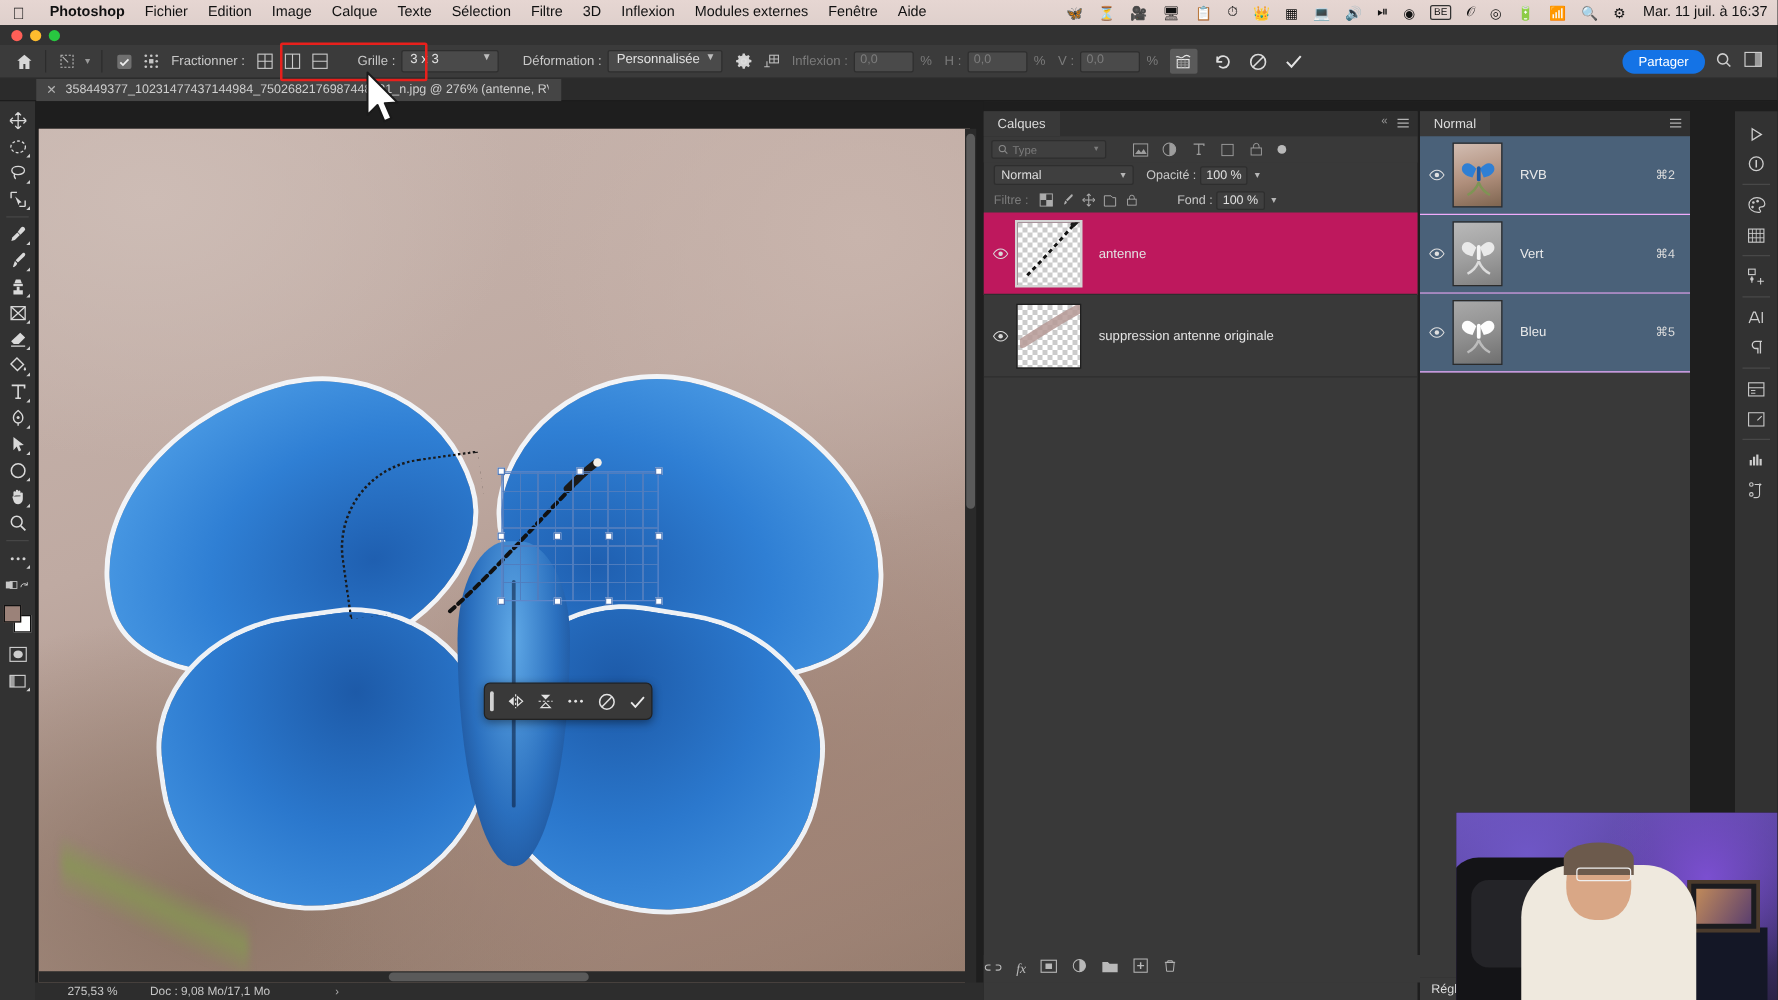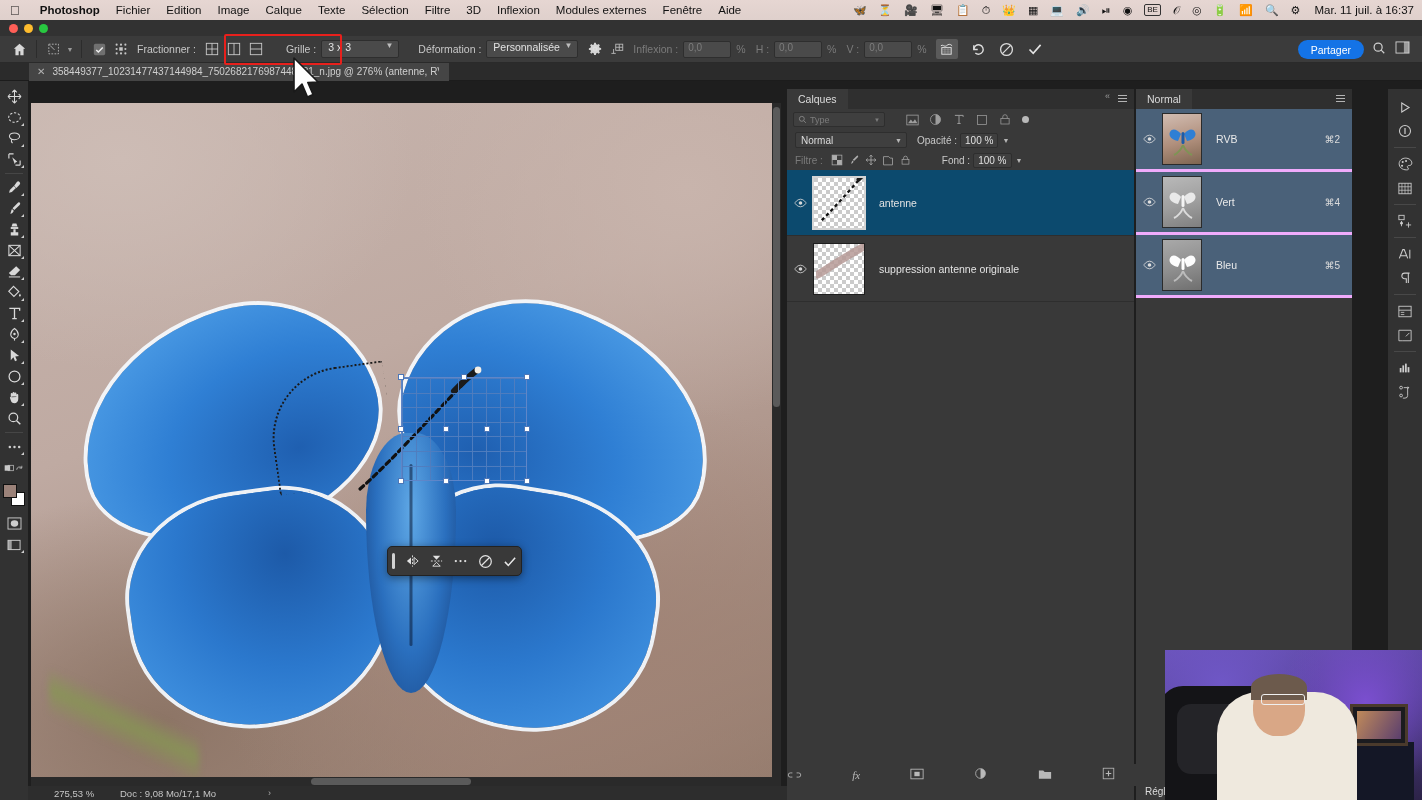--- a/index.html
+++ b/index.html
@@ -156,39 +156,39 @@
   .blendsel { width:112px; height:16px; background:#3f3f3f; border:1px solid #2e2e2e; border-radius:2px;
     display:flex; align-items:center; padding:0 5px; position:relative; color:#dcdcdc; font-size:10px;}
   .blendsel .cv { position:absolute; right:4px; font-size:7px; color:#b6b6b6;}
   .valbox { height:15px; background:#3f3f3f; border:1px solid #2e2e2e; border-radius:2px; padding:0 4px;
     display:flex; align-items:center; color:#e0e0e0; font-size:10px; margin-left:3px;}
   .mini-cv { font-size:7px; color:#b6b6b6; margin-left:4px; }
   .lockic { width:17px; height:16px; display:flex; align-items:center; justify-content:center; color:#adadad;}
 
   
   .lrow { height:66px; display:flex; align-items:center; border-bottom:1px solid #2e2e2e; position:relative;}
-  .lrow.selected { background:#0c4a6e; }
+  .lrow.selected { background:#be185d; }
   .eye { width:26px; display:flex; align-items:center; justify-content:center; color:#d5d5d5;}
   .lthumb { width:52px; height:52px; border:1px solid #1f1f1f; background:
       repeating-conic-gradient(#fff 0% 25%, #cbcbcb 0% 50%) 0 0/8px 8px; position:relative; overflow:hidden;}
   .lthumb.sel-outline { outline:2px solid #d4d4d4; outline-offset:-1px;}
   .lname { margin-left:14px; font-size:10.5px; color:#e3e3e3;}
   .llock { position:absolute; right:12px; color:#c9c9c9; font-size:10px;}
   .strokeline { position:absolute; left:2px; bottom:2px; width:62px; height:62px; }
 
   
-  .crow { height:63px; display:flex; align-items:center; border-bottom:3px solid #f0abfc;
+  .crow { height:63px; display:flex; align-items:center; border-bottom:1px solid #f0abfc;
     background:#4a6179; position:relative;}
   .cthumb { width:40px; height:52px; border:1px solid #2b2b2b; overflow:hidden; position:relative;}
   .cname { margin-left:14px; font-size:10.5px; color:#eaeaea;}
   .cshort { position:absolute; right:12px; font-size:10px; color:#dcdcdc;}
 
   
   #lbottom { position:absolute; left:0; bottom:14px; width:404px; height:22px; background:#393939;
-    display:flex; align-items:center; justify-content:space-between; gap:11px; padding-right:14px; color:#b9b9b9;}
+    display:flex; align-items:center; justify-content:flex-start; gap:11px; padding-right:14px; color:#b9b9b9;}
   #reglagestab { position:absolute; left:1136px; bottom:0px; width:216px; height:18px; background:#2f2f2f;
      display:flex; align-items:center;}
   #reglagestab .ptab2 { height:18px; padding:0 9px; display:flex; align-items:center; font-size:10px;
      color:#dcdcdc; background:#393939;}
 
   
   #rail { position:absolute; right:0; top:69px; width:34px; bottom:0; background:#323232;
     display:flex; flex-direction:column; align-items:center; padding-top:6px; }
   .rl { width:26px; height:24px; display:flex; align-items:center; justify-content:center; color:#cdcdcd;}
   .rsep { width:22px; height:1px; background:#484848; margin:4px 0;}

